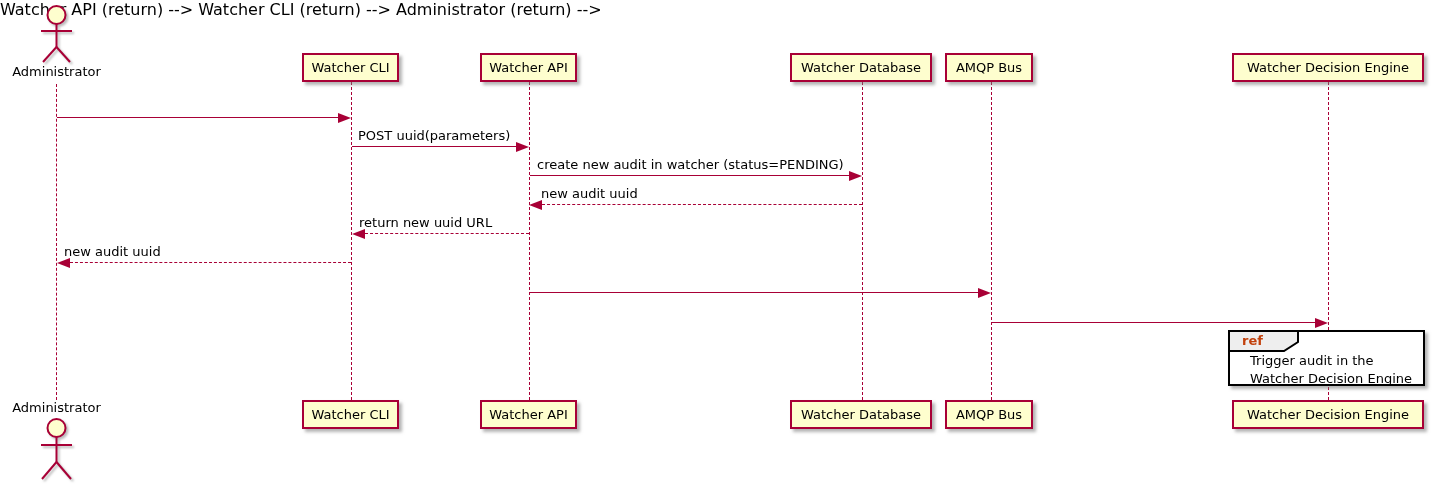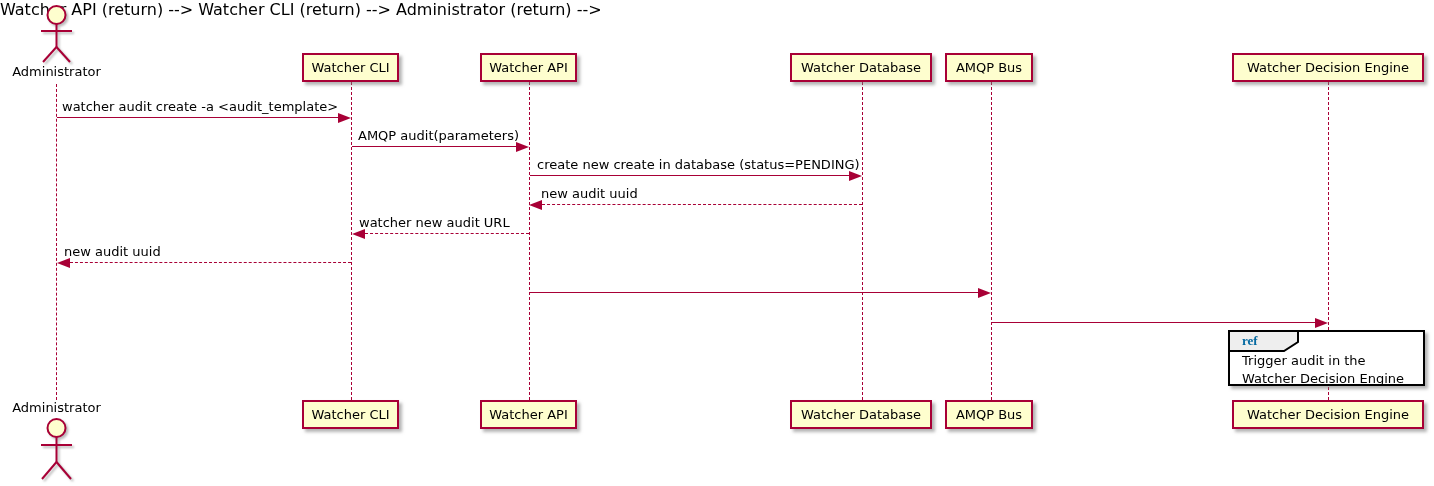--- a/index.html
+++ b/index.html
@@ -40,24 +40,24 @@
   .ah{position:absolute;width:0;height:0;border-top:5px solid transparent;border-bottom:5px solid transparent;}
   .ah-r{border-left:13px solid var(--accent);}
   .ah-l{border-right:13px solid var(--accent);}
   .ref-box{
     position:absolute;left:1228px;top:330px;width:197px;height:56px;
     background:#fff;border:2px solid var(--ref-border);
     box-shadow:3px 3px 3px rgba(120,120,120,0.55);
   }
   .ref-tab{position:absolute;left:-2px;top:-2px;width:72px;height:22px;}
   .ref-tab-label{
-    position:absolute;left:12px;top:1px;font-size:13px;font-weight:bold;color:#0369a1;font-family:Liberation Serif, serif;
+    position:absolute;left:12px;top:1px;font-size:13px;font-weight:bold;color:#c2410c;
   }
   .ref-body{
-    padding:20px 8px 4px 12px;font-size:13px;line-height:18px;color:#000;
+    padding:20px 8px 4px 20px;font-size:13px;line-height:18px;color:#000;
   }
 </style>
 </head>
 <body>
 
 <div class="canvas">
 
   
   <div class="lifeline" style="left:56px;top:84px;height:316px;"></div>
   <div class="lifeline" style="left:351px;top:82px;height:318px;"></div>
@@ -77,41 +77,40 @@
   <div class="actor-label" style="left:8px;top:64px;width:97px;">Administrator</div>
 
   
   <div class="participant" style="left:302px;top:53px;width:97px;">Watcher CLI</div>
   <div class="participant" style="left:480px;top:53px;width:97px;">Watcher API</div>
   <div class="participant" style="left:790px;top:53px;width:142px;">Watcher Database</div>
   <div class="participant" style="left:945px;top:53px;width:88px;">AMQP Bus</div>
   <div class="participant" style="left:1232px;top:53px;width:192px;">Watcher Decision Engine</div>
 
   
-  <div class="msg-label" style="left:62px;top:99px;">watcher audit create -a &lt;audit_template&gt;</div>
   <div class="msg-line" style="left:57px;top:117px;width:281px;"></div>
   <div class="ah ah-r" style="left:338px;top:113px;"></div>
 
   
-  <div class="msg-label" style="left:358px;top:128px;">AMQP audit(parameters)</div>
+  <div class="msg-label" style="left:358px;top:128px;">POST uuid(parameters)</div>
   <div class="msg-line" style="left:352px;top:146px;width:164px;"></div>
   <div class="ah ah-r" style="left:516px;top:142px;"></div>
 
   
-  <div class="msg-label" style="left:537px;top:157px;">create new create in database (status=PENDING)</div>
+  <div class="msg-label" style="left:537px;top:157px;">create new audit in watcher (status=PENDING)</div>
   <div class="msg-line" style="left:530px;top:175px;width:319px;"></div>
   <div class="ah ah-r" style="left:849px;top:171px;"></div>
 
    Watcher API (return) --&gt;
   <div class="msg-label" style="left:541px;top:186px;">new audit uuid</div>
   <div class="msg-line dashed" style="left:542px;top:204px;width:320px;"></div>
   <div class="ah ah-l" style="left:529px;top:200px;"></div>
 
    Watcher CLI (return) --&gt;
-  <div class="msg-label" style="left:359px;top:215px;">watcher new audit URL</div>
+  <div class="msg-label" style="left:359px;top:215px;">return new uuid URL</div>
   <div class="msg-line dashed" style="left:365px;top:233px;width:164px;"></div>
   <div class="ah ah-l" style="left:352px;top:229px;"></div>
 
    Administrator (return) --&gt;
   <div class="msg-label" style="left:64px;top:244px;">new audit uuid</div>
   <div class="msg-line dashed" style="left:70px;top:262px;width:281px;"></div>
   <div class="ah ah-l" style="left:57px;top:258px;"></div>
 
   
   <div class="msg-line" style="left:530px;top:292px;width:448px;"></div>

